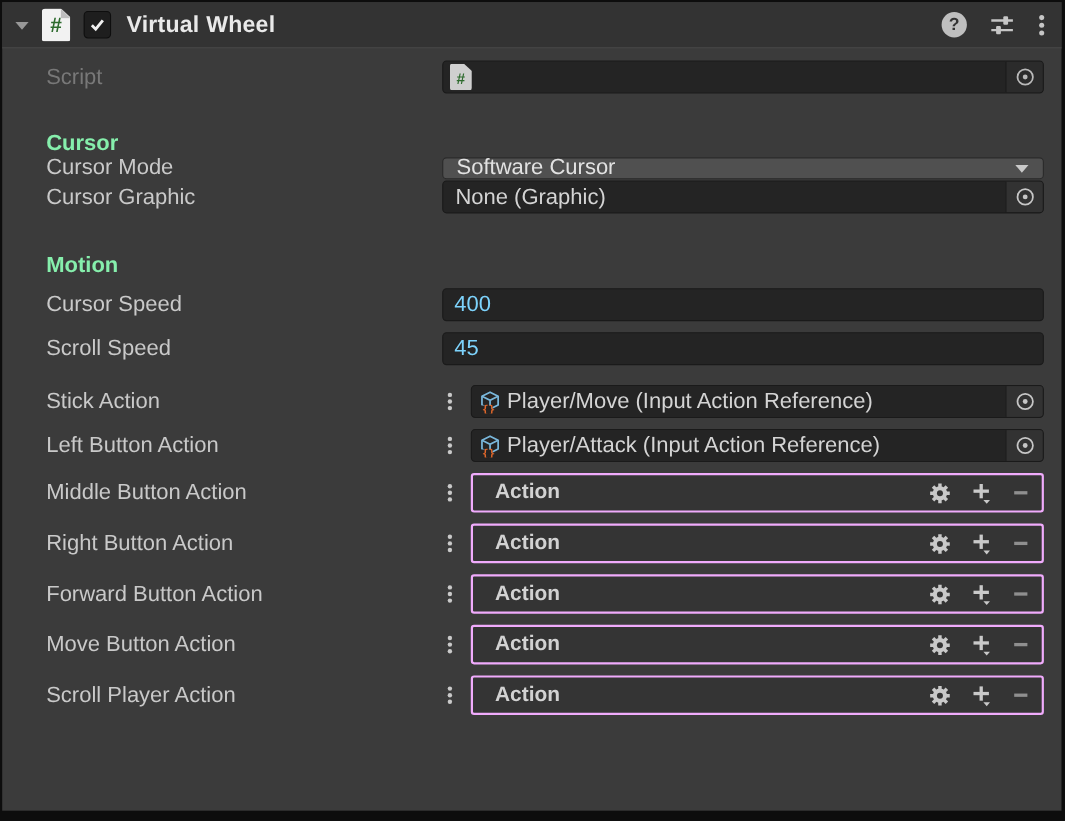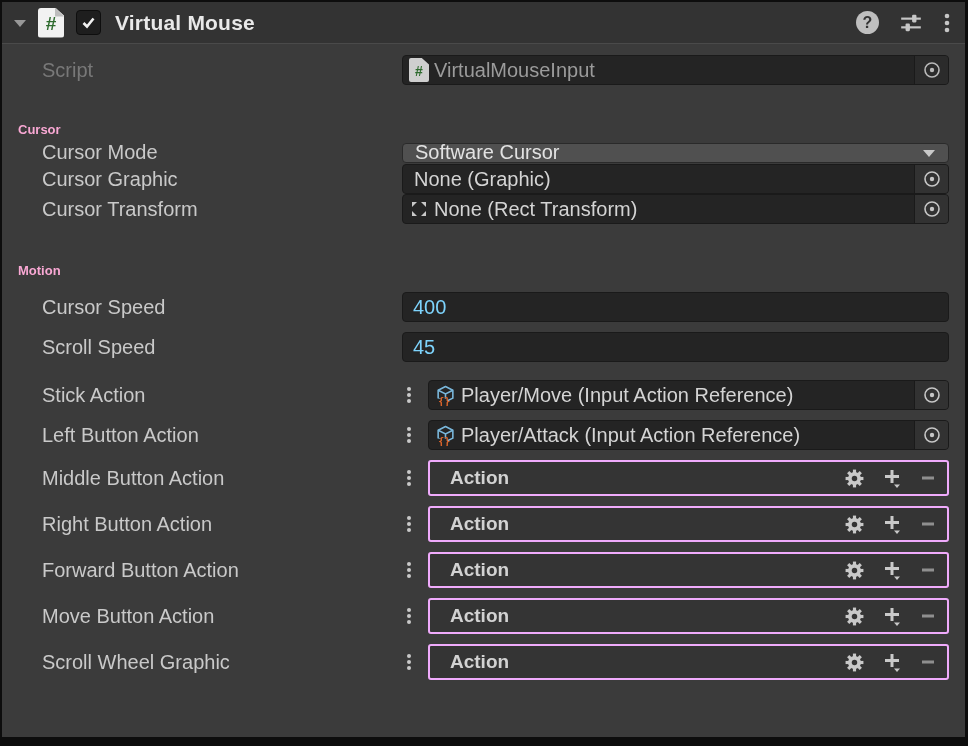--- a/index.html
+++ b/index.html
@@ -29,21 +29,21 @@
   .header-spacer { flex:1; }
   .help-icon { width:23px; height:23px; border-radius:50%; background:#bfbfbf; color:#333;
     font-weight:bold; font-size:16px; display:flex; align-items:center; justify-content:center; }
   .hdr-btn { margin-left:20px; display:flex; align-items:center; justify-content:center; cursor:pointer; }
 
   
   .body { padding-top:1px; }
   .row { display:flex; align-items:center; padding-left:40px; padding-right:16px; }
   .row .label { width:360px; flex-shrink:0; font-size:20px; color:#c9c9c9; }
   .row .label.disabled { color:#787878; }
-  .section-title { padding-left:16px; font-size:13px; font-weight:bold; color:#f9a8d4; line-height:22px; }
+  .section-title { padding-left:40px; font-size:20px; font-weight:bold; color:#86efac; line-height:22px; }
   .mt10{margin-top:10px} .mt12{} .mt30{margin-top:18px} .mt34{margin-top:34px} .mt36{margin-top:36px}
 
   .field { flex:1; height:30px; background:#242424; border:1px solid #1a1a1a; border-radius:4px;
     display:flex; align-items:center; overflow:hidden; }
   .field.text-field { padding:0 10px; }
   .value-input { flex:1; min-width:0; background:transparent; border:none; outline:none;
     color:#7dd3fc; font-size:20px; font-family:inherit; }
   .obj-field { padding-left:6px; cursor:default; }
   .obj-text { font-size:20px; color:#d4d4d4; margin-left:5px; white-space:nowrap; }
   .obj-text.disabled { color:#9b9b9b; }
@@ -83,21 +83,21 @@
       <div class="page-icon">
         <div class="page"></div>
           <div class="fold"></div>
         <div class="hash">#</div>
       </div>
       <div class="checkbox">
         <svg width="17" height="17">
           <polyline points="3.5,9 7,12.5 13.5,4.5" fill="none" stroke="#f0f0f0" stroke-width="2.6"></polyline>
         </svg>
       </div>
-      <div class="comp-title">Virtual Mouse</div>
+      <div class="comp-title">Virtual Wheel</div>
       <div class="header-spacer"></div>
       <div class="hdr-btn">
         <div class="help-icon">?</div>
       </div>
       <div class="hdr-btn">
         <svg width="24" height="24" viewBox="0 0 22 22">
           <line x1="2" y1="7" x2="20" y2="7" stroke="#c6c6c6" stroke-width="2"></line>
           <rect x="12" y="3.5" width="4" height="7" rx="1" fill="#c6c6c6"></rect>
           <line x1="2" y1="15" x2="20" y2="15" stroke="#c6c6c6" stroke-width="2"></line>
           <rect x="6" y="11.5" width="4" height="7" rx="1" fill="#c6c6c6"></rect>
@@ -114,21 +114,20 @@
 
     <div class="body">
 
       <div class="row mt10">
         <div class="label disabled">Script</div>
         <div class="field obj-field">
           <div class="mini-page">
             <div class="page"></div>
             <div class="hash">#</div>
           </div>
-          <div class="obj-text disabled">VirtualMouseInput</div>
           <div class="picker" style="background:#2b2b2b">
             <svg width="20" height="20">
               <circle cx="10" cy="10" r="7" fill="none" stroke="#b9b9b9" stroke-width="1.6"></circle>
               <circle cx="10" cy="10" r="2.2" fill="#b9b9b9"></circle>
             </svg>
           </div>
         </div>
       </div>
 
       <div class="section-title mt34">Cursor</div>
@@ -149,38 +148,20 @@
           <div class="obj-text">None (Graphic)</div>
           <div class="picker">
             <svg width="20" height="20">
               <circle cx="10" cy="10" r="7" fill="none" stroke="#c6c6c6" stroke-width="1.6"></circle>
               <circle cx="10" cy="10" r="2.2" fill="#c6c6c6"></circle>
             </svg>
           </div>
         </div>
       </div>
 
-      <div class="row mt12">
-        <div class="label">Cursor Transform</div>
-        <div class="field obj-field">
-          <svg width="20" height="20" viewBox="0 0 20 20">
-            <polygon points="3,8 3,3 8,3" fill="#c8c8c8"></polygon>
-            <polygon points="12,3 17,3 17,8" fill="#c8c8c8"></polygon>
-            <polygon points="3,12 3,17 8,17" fill="#c8c8c8"></polygon>
-            <polygon points="17,12 17,17 12,17" fill="#c8c8c8"></polygon>
-          </svg>
-          <div class="obj-text">None (Rect Transform)</div>
-          <div class="picker">
-            <svg width="20" height="20">
-              <circle cx="10" cy="10" r="7" fill="none" stroke="#c6c6c6" stroke-width="1.6"></circle>
-              <circle cx="10" cy="10" r="2.2" fill="#c6c6c6"></circle>
-            </svg>
-          </div>
-        </div>
-      </div>
 
       <div class="section-title mt36">Motion</div>
 
       <div class="row mt10">
         <div class="label">Cursor Speed</div>
         <div class="field text-field">
           <input class="value-input" value="400" style="">
         </div>
       </div>
 
@@ -397,21 +378,21 @@
             <div class="tool">
               <svg width="18" height="18">
                   <rect x="3" y="7.5" width="12" height="3" fill="#8f8f8f"></rect>
                 </svg>
             </div>
           </div>
         </div>
       </div>
 
       <div class="row mt10">
-        <div class="label">Scroll Wheel Graphic</div>
+        <div class="label">Scroll Player Action</div>
         <div class="kebab">
           <svg width="6" height="18" viewBox="0 0 6 18">
             <circle cx="3" cy="3" r="2" fill="#c9c9c9"></circle>
               <circle cx="3" cy="9" r="2" fill="#c9c9c9"></circle>
               <circle cx="3" cy="15" r="2" fill="#c9c9c9"></circle>
           </svg>
         </div>
         <div class="action-box">
           <div class="action-title">Action</div>
           <div class="action-tools">

